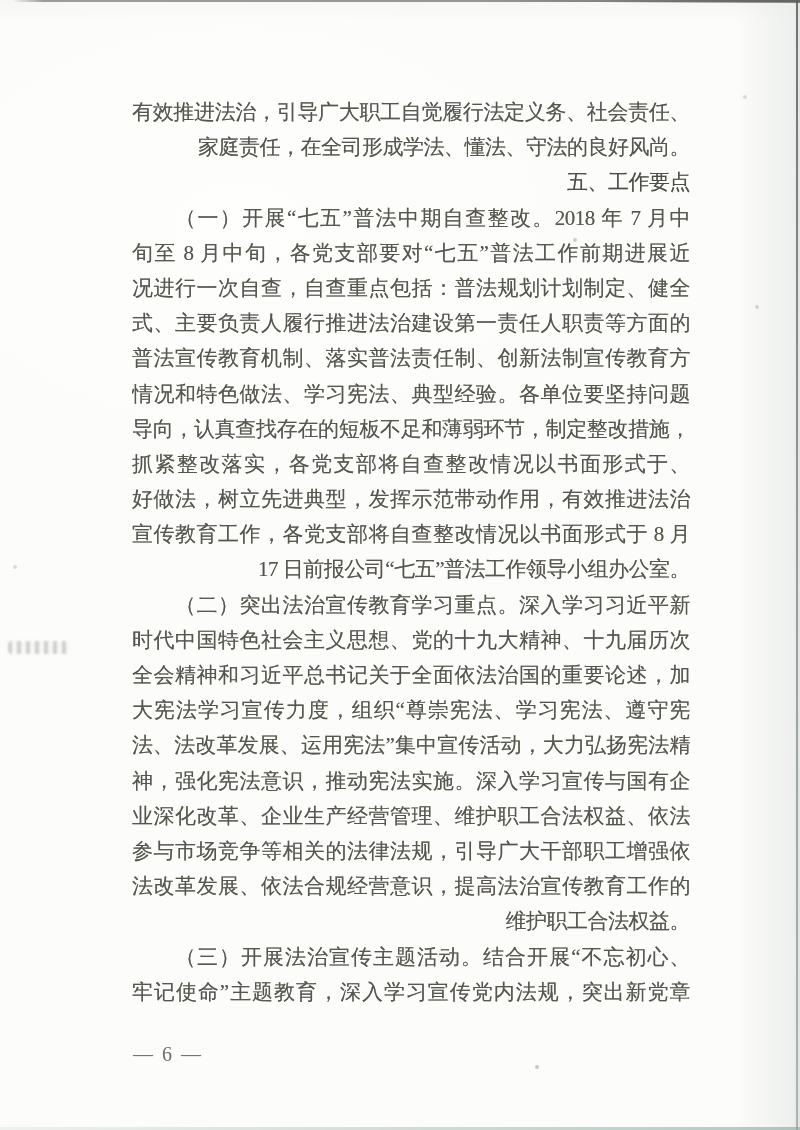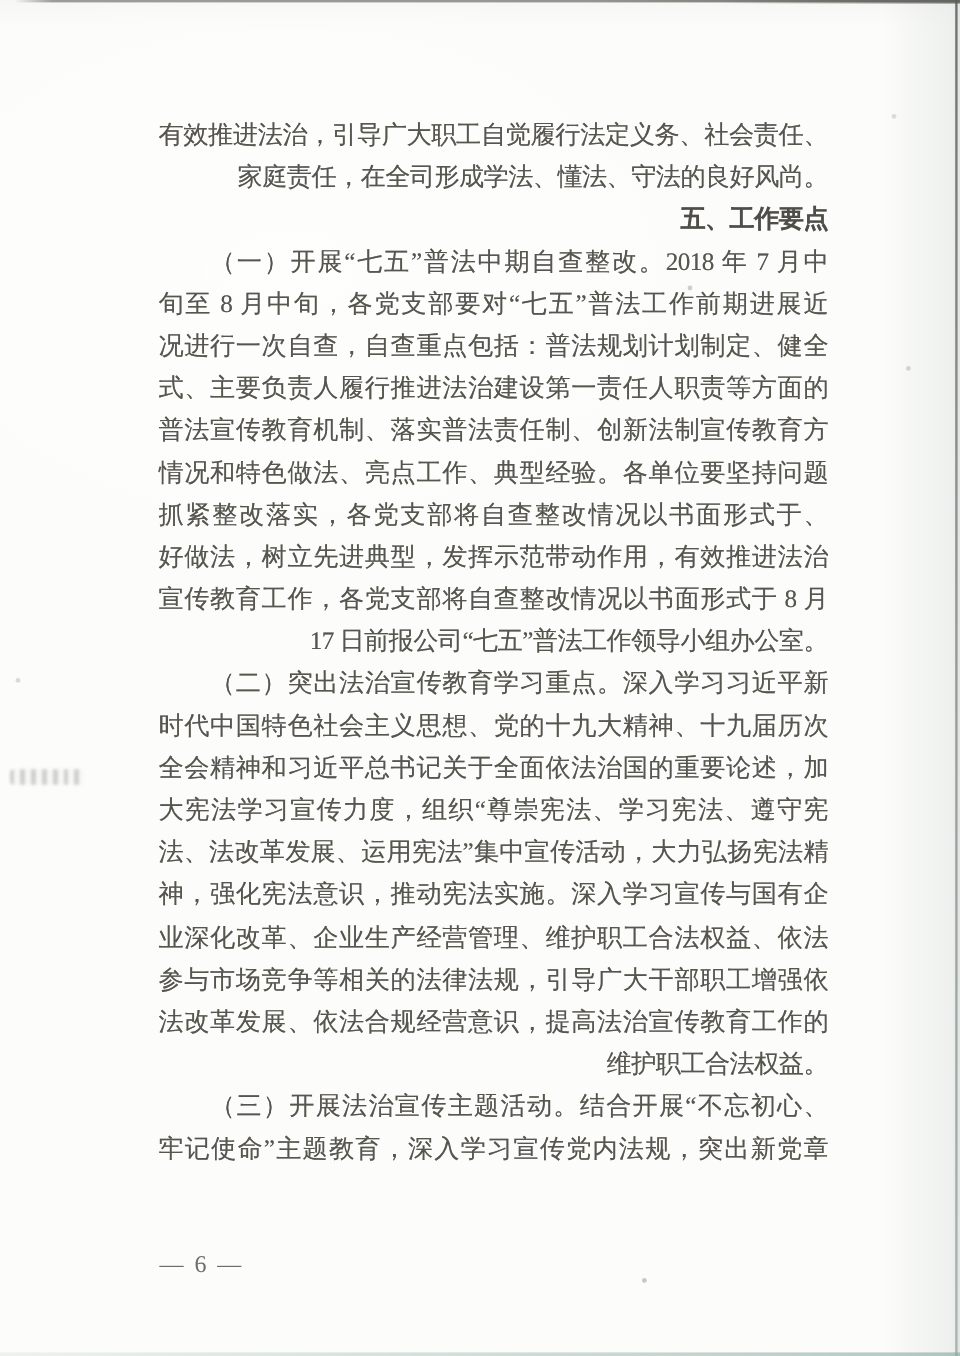--- a/index.html
+++ b/index.html
@@ -78,21 +78,21 @@
     top: 95px;
     width: 558px;
     font-size: 21px;
     letter-spacing: -0.5px;
     line-height: 35.2px;
     color: #56554e;
     text-shadow: 0 0 0.4px rgba(86,85,78,0.55);
   }
   .para { margin: 0; }
   .para.heading .line {
-    font-weight: 700;
+    font-weight: 400;
     color: #4e4d47;
   }
   .line {
     white-space: nowrap;
     text-align: right;
   }
   .line.fill {
     white-space: normal;
     text-align: justify;
     text-align-last: justify;
@@ -127,21 +127,22 @@
     </div>
     <div class="para heading">
       <div class="line indent">五、工作要点</div>
     </div>
     <div class="para">
       <div class="line fill indent">（一）开展“七五”普法中期自查整改。2018 年 7 月中</div>
       <div class="line fill">旬至 8 月中旬，各党支部要对“七五”普法工作前期进展近</div>
       <div class="line fill">况进行一次自查，自查重点包括：普法规划计划制定、健全</div>
       <div class="line fill">式、主要负责人履行推进法治建设第一责任人职责等方面的</div>
       <div class="line fill">普法宣传教育机制、落实普法责任制、创新法制宣传教育方</div>
-      <div class="line fill">情况和特色做法、亮点工作、典型经验。各单位要坚持问题</div>
+      <div class="line fill">情况和特色做法、学习宪法、典型经验。各单位要坚持问题</div>
+      <div class="line fill">导向，认真查找存在的短板不足和薄弱环节，制定整改措施，</div>
       <div class="line fill">抓紧整改落实，各党支部将自查整改情况以书面形式于、</div>
       <div class="line fill">好做法，树立先进典型，发挥示范带动作用，有效推进法治</div>
       <div class="line fill">宣传教育工作，各党支部将自查整改情况以书面形式于 8 月</div>
       <div class="line">17 日前报公司“七五”普法工作领导小组办公室。</div>
     </div>
     <div class="para">
       <div class="line fill indent">（二）突出法治宣传教育学习重点。深入学习习近平新</div>
       <div class="line fill">时代中国特色社会主义思想、党的十九大精神、十九届历次</div>
       <div class="line fill">全会精神和习近平总书记关于全面依法治国的重要论述，加</div>
       <div class="line fill">大宪法学习宣传力度，组织“尊崇宪法、学习宪法、遵守宪</div>

